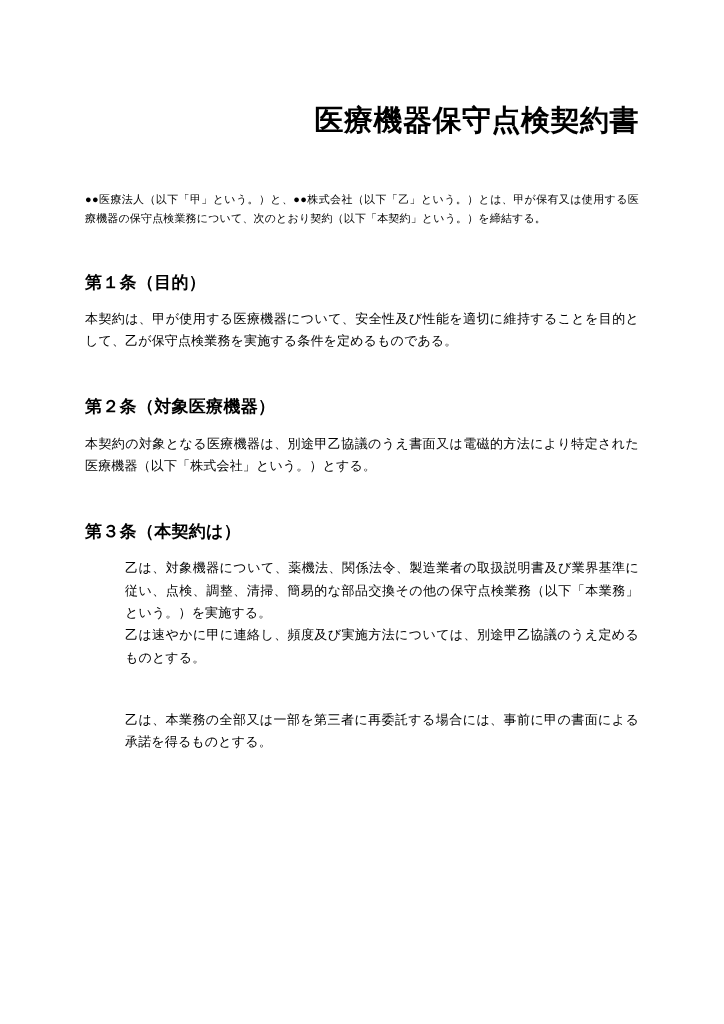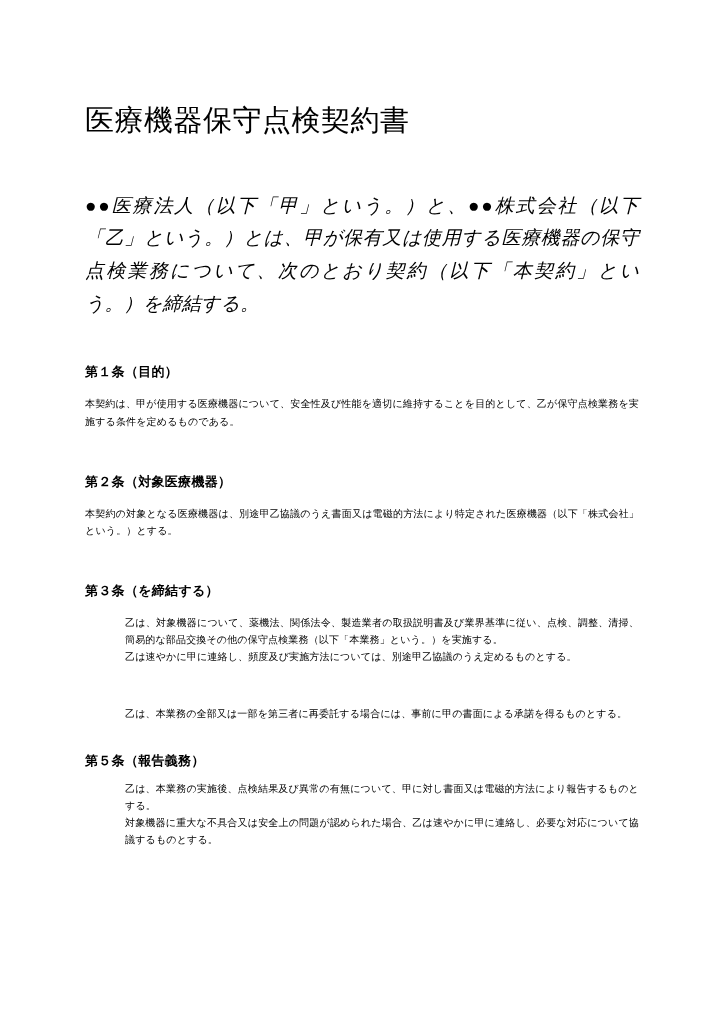--- a/index.html
+++ b/index.html
@@ -23,54 +23,53 @@
   }
   .content {
     position: absolute;
     left: 85px;
     top: 0;
     width: 554px;
   }
   .doc-title {
     margin: 0;
     padding: 0;
-    text-align: left;
+    text-align: right;
     font-size: 29px;
-    font-weight: normal;
+    font-weight: bold;
     letter-spacing: 0.5px;
     line-height: 1.2;
     padding-top: 103px;
   }
   .preamble {
     margin: 0;
     padding: 0;
     padding-top: 52px;
-    font-size: 19px;
+    font-size: 11px;
     line-height: 1.72;
     text-align: justify;
     text-justify: inter-character;
     letter-spacing: 0.15px;
-    font-style: italic;
   }
   .article {
     margin: 0;
     padding: 0;
   }
   .article-heading {
     margin: 0;
     padding: 0;
-    font-size: 13px;
+    font-size: 17px;
     font-weight: bold;
     line-height: 1.3;
     letter-spacing: 0.3px;
   }
   .article-body {
     margin: 0;
     padding: 0;
-    font-size: 10px;
+    font-size: 13px;
     line-height: 1.72;
     text-align: justify;
     text-justify: inter-character;
     letter-spacing: 0.15px;
   }
   .article-body.indented {
     padding-left: 40px;
   }
   .gap-heading-body {
     height: 14px;
@@ -107,38 +106,32 @@
 
     <div class="article">
       <h2 class="article-heading">第２条（対象医療機器）</h2>
       <div class="gap-heading-body"></div>
       <p class="article-body">本契約の対象となる医療機器は、別途甲乙協議のうえ書面又は電磁的方法により特定された医療機器（以下「株式会社」という。）とする。</p>
     </div>
 
     <div class="gap-section"></div>
 
     <div class="article">
-      <h2 class="article-heading">第３条（を締結する）</h2>
+      <h2 class="article-heading">第３条（本契約は）</h2>
       <div class="gap-heading-body"></div>
       <p class="article-body indented">乙は、対象機器について、薬機法、関係法令、製造業者の取扱説明書及び業界基準に従い、点検、調整、清掃、簡易的な部品交換その他の保守点検業務（以下「本業務」という。）を実施する。</p>
       <p class="article-body indented">乙は速やかに甲に連絡し、頻度及び実施方法については、別途甲乙協議のうえ定めるものとする。</p>
     </div>
 
     <div class="gap-section small"></div>
 
     <div class="article">
       <div class="gap-heading-body tight"></div>
       <p class="article-body indented">乙は、本業務の全部又は一部を第三者に再委託する場合には、事前に甲の書面による承諾を得るものとする。</p>
     </div>
 
     <div class="gap-section small"></div>
 
-    <div class="article">
-      <h2 class="article-heading">第５条（報告義務）</h2>
-      <div class="gap-heading-body tight"></div>
-      <p class="article-body indented">乙は、本業務の実施後、点検結果及び異常の有無について、甲に対し書面又は電磁的方法により報告するものとする。</p>
-      <p class="article-body indented">対象機器に重大な不具合又は安全上の問題が認められた場合、乙は速やかに甲に連絡し、必要な対応について協議するものとする。</p>
-    </div>
 
     <div class="gap-section small"></div>
 
   </div>
 </div>
 
 </body></html>

